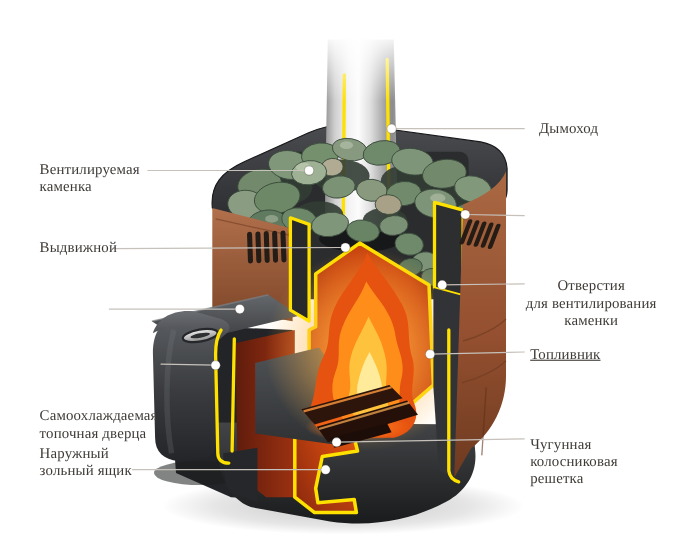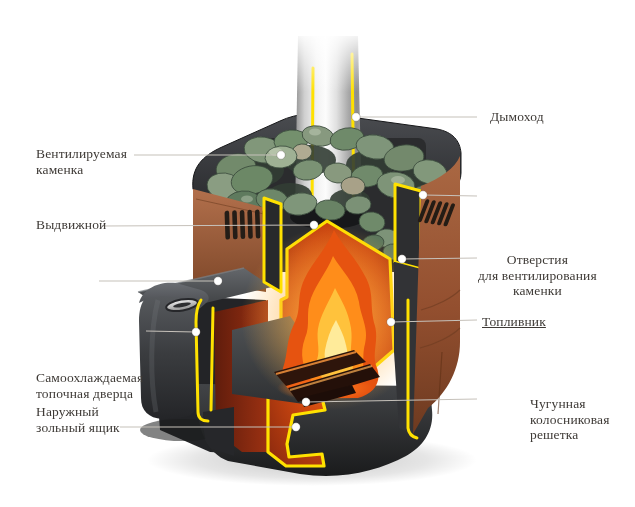--- a/index.html
+++ b/index.html
@@ -259,17 +259,17 @@
 <div class="label" style="left:36px;top:322px;margin-top:48px;">Самоохлаждаемая
 топочная дверца</div>
 <div class="label" style="left:36px;top:404px;">Наружный
 зольный ящик</div>
 
 <div class="label" style="left:490px;top:109px;text-align:right;">Дымоход</div>
 <div class="label" style="left:478px;top:252px;text-align:center;">Отверстия
 для вентилирования
 каменки</div>
 <div class="label" style="left:482px;top:314px;text-decoration:underline;">Топливник</div>
-<div class="label" style="left:482px;top:396px;margin-left:48px;">Чугунная
+<div class="label" style="left:482px;top:396px;">Чугунная
 колосниковая
 решетка</div>
 
 </div>
 
 </body></html>

